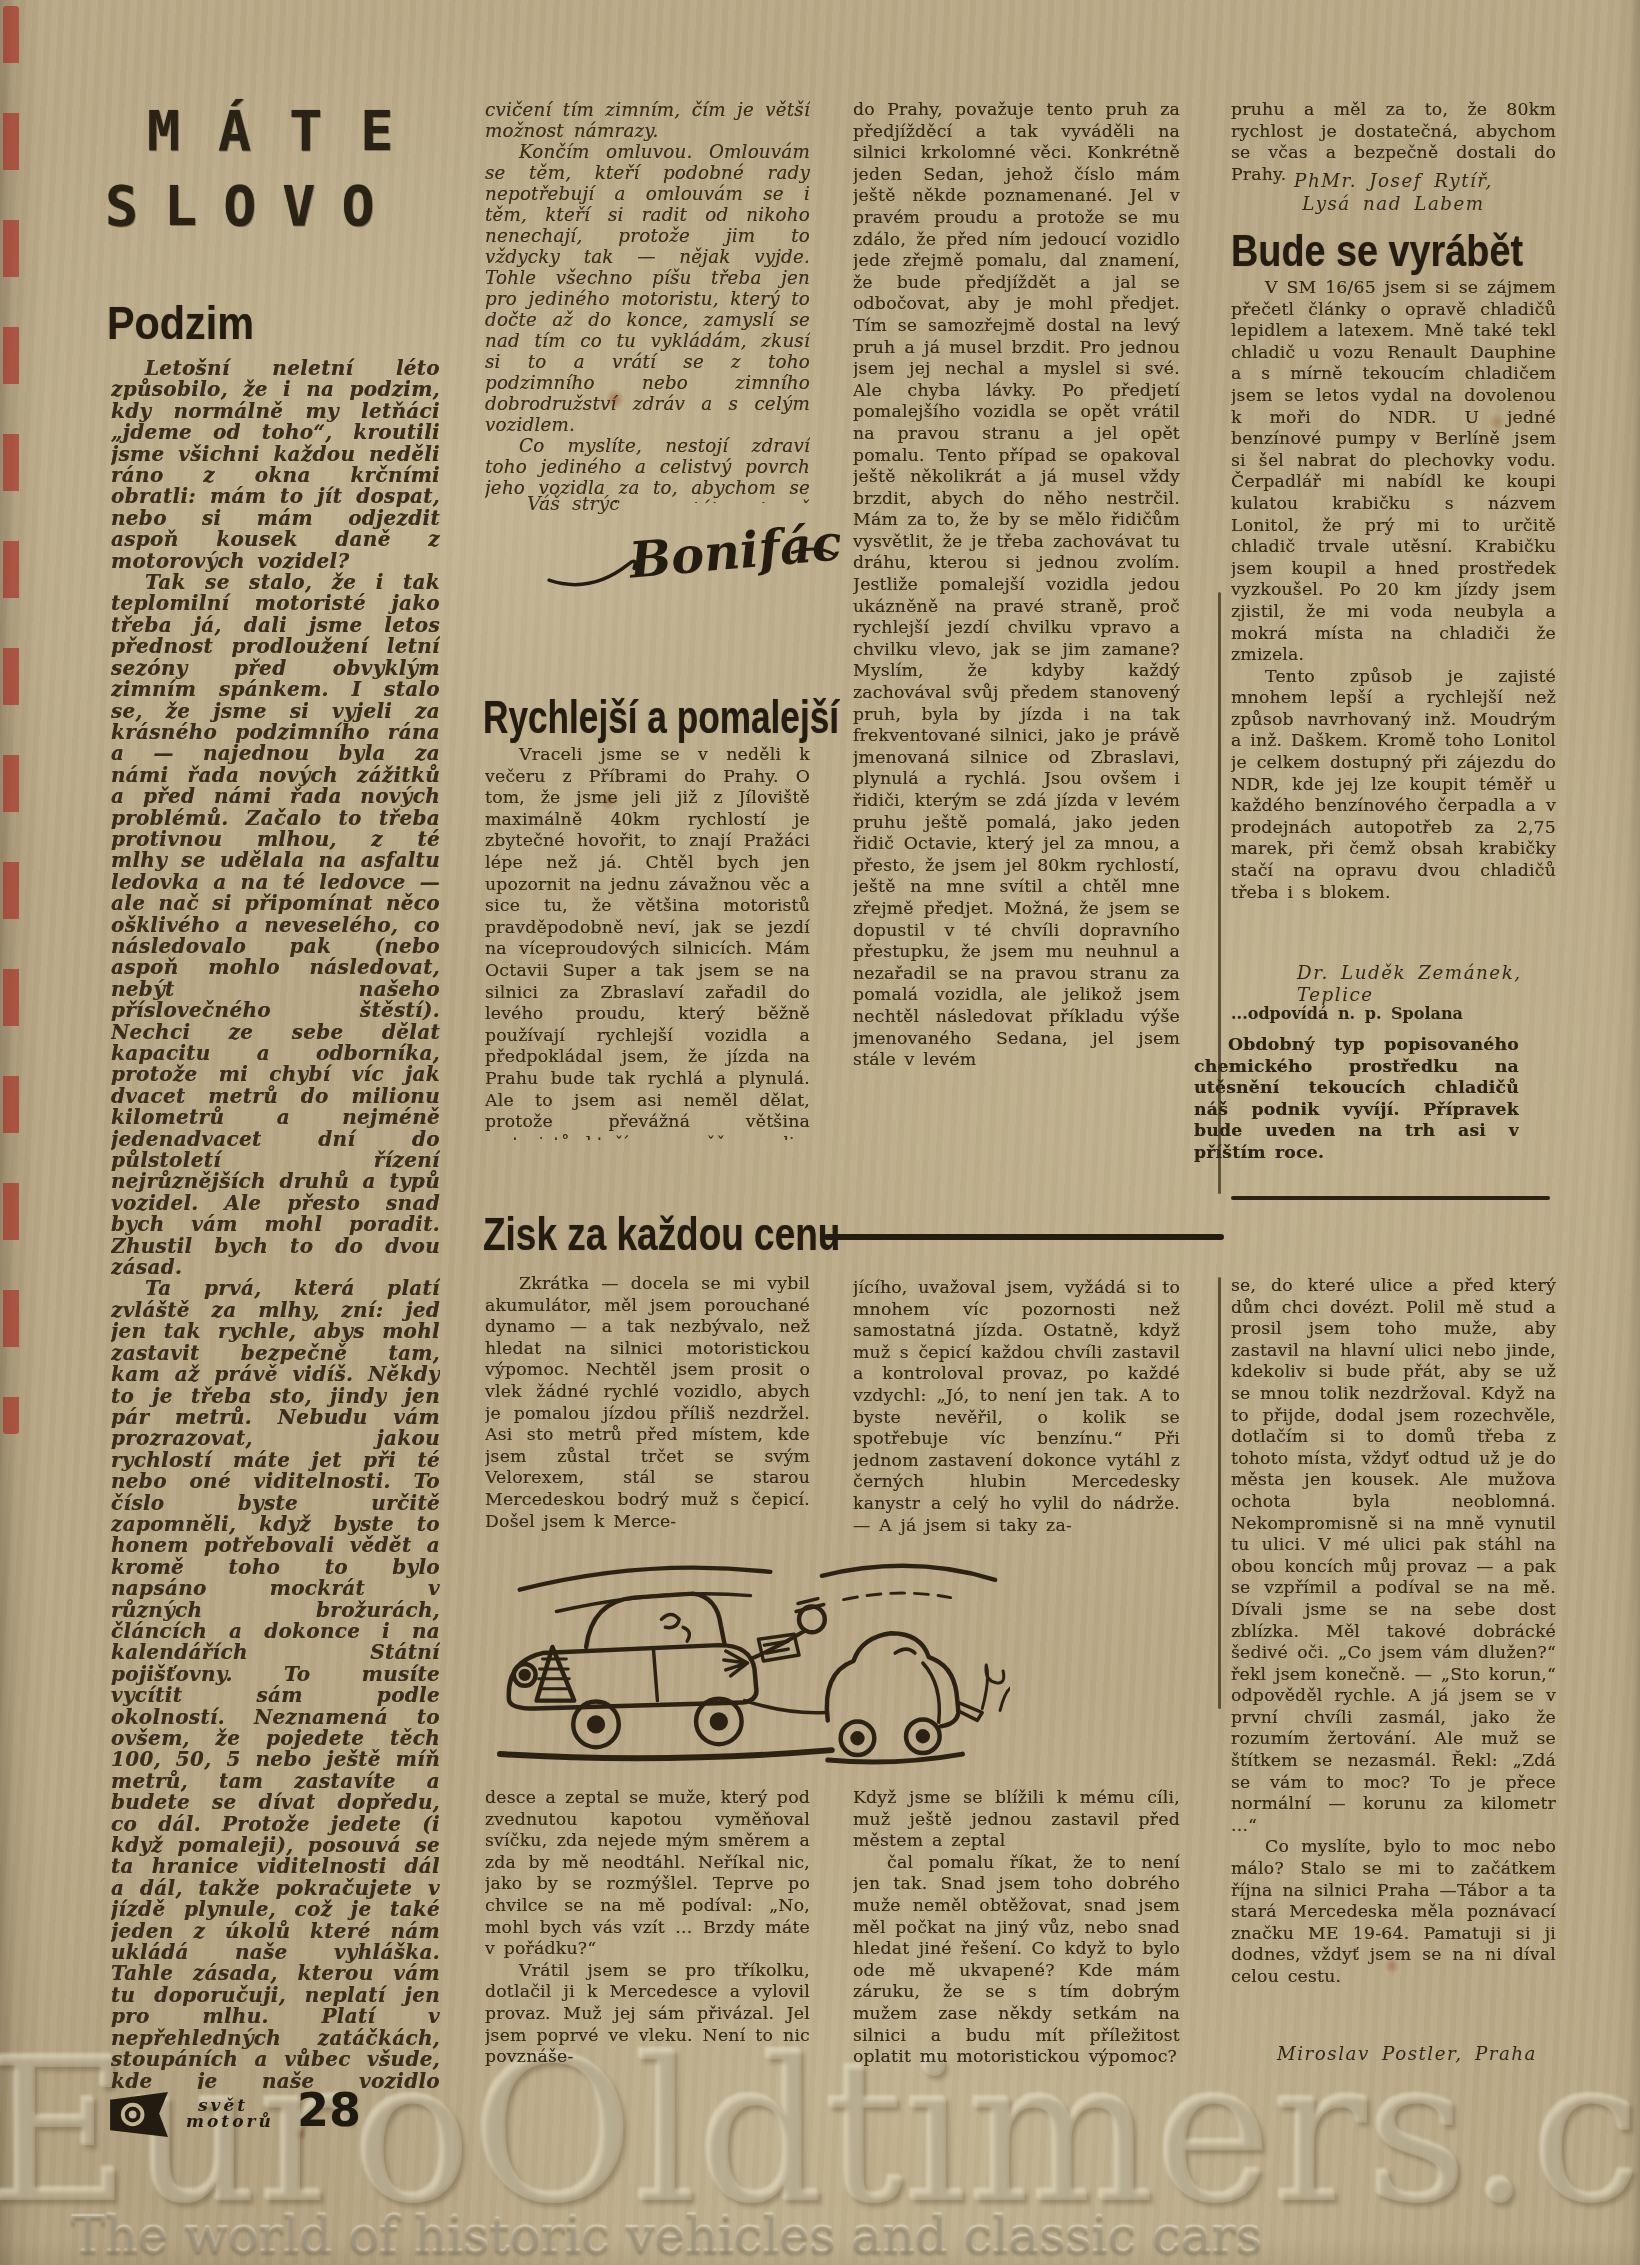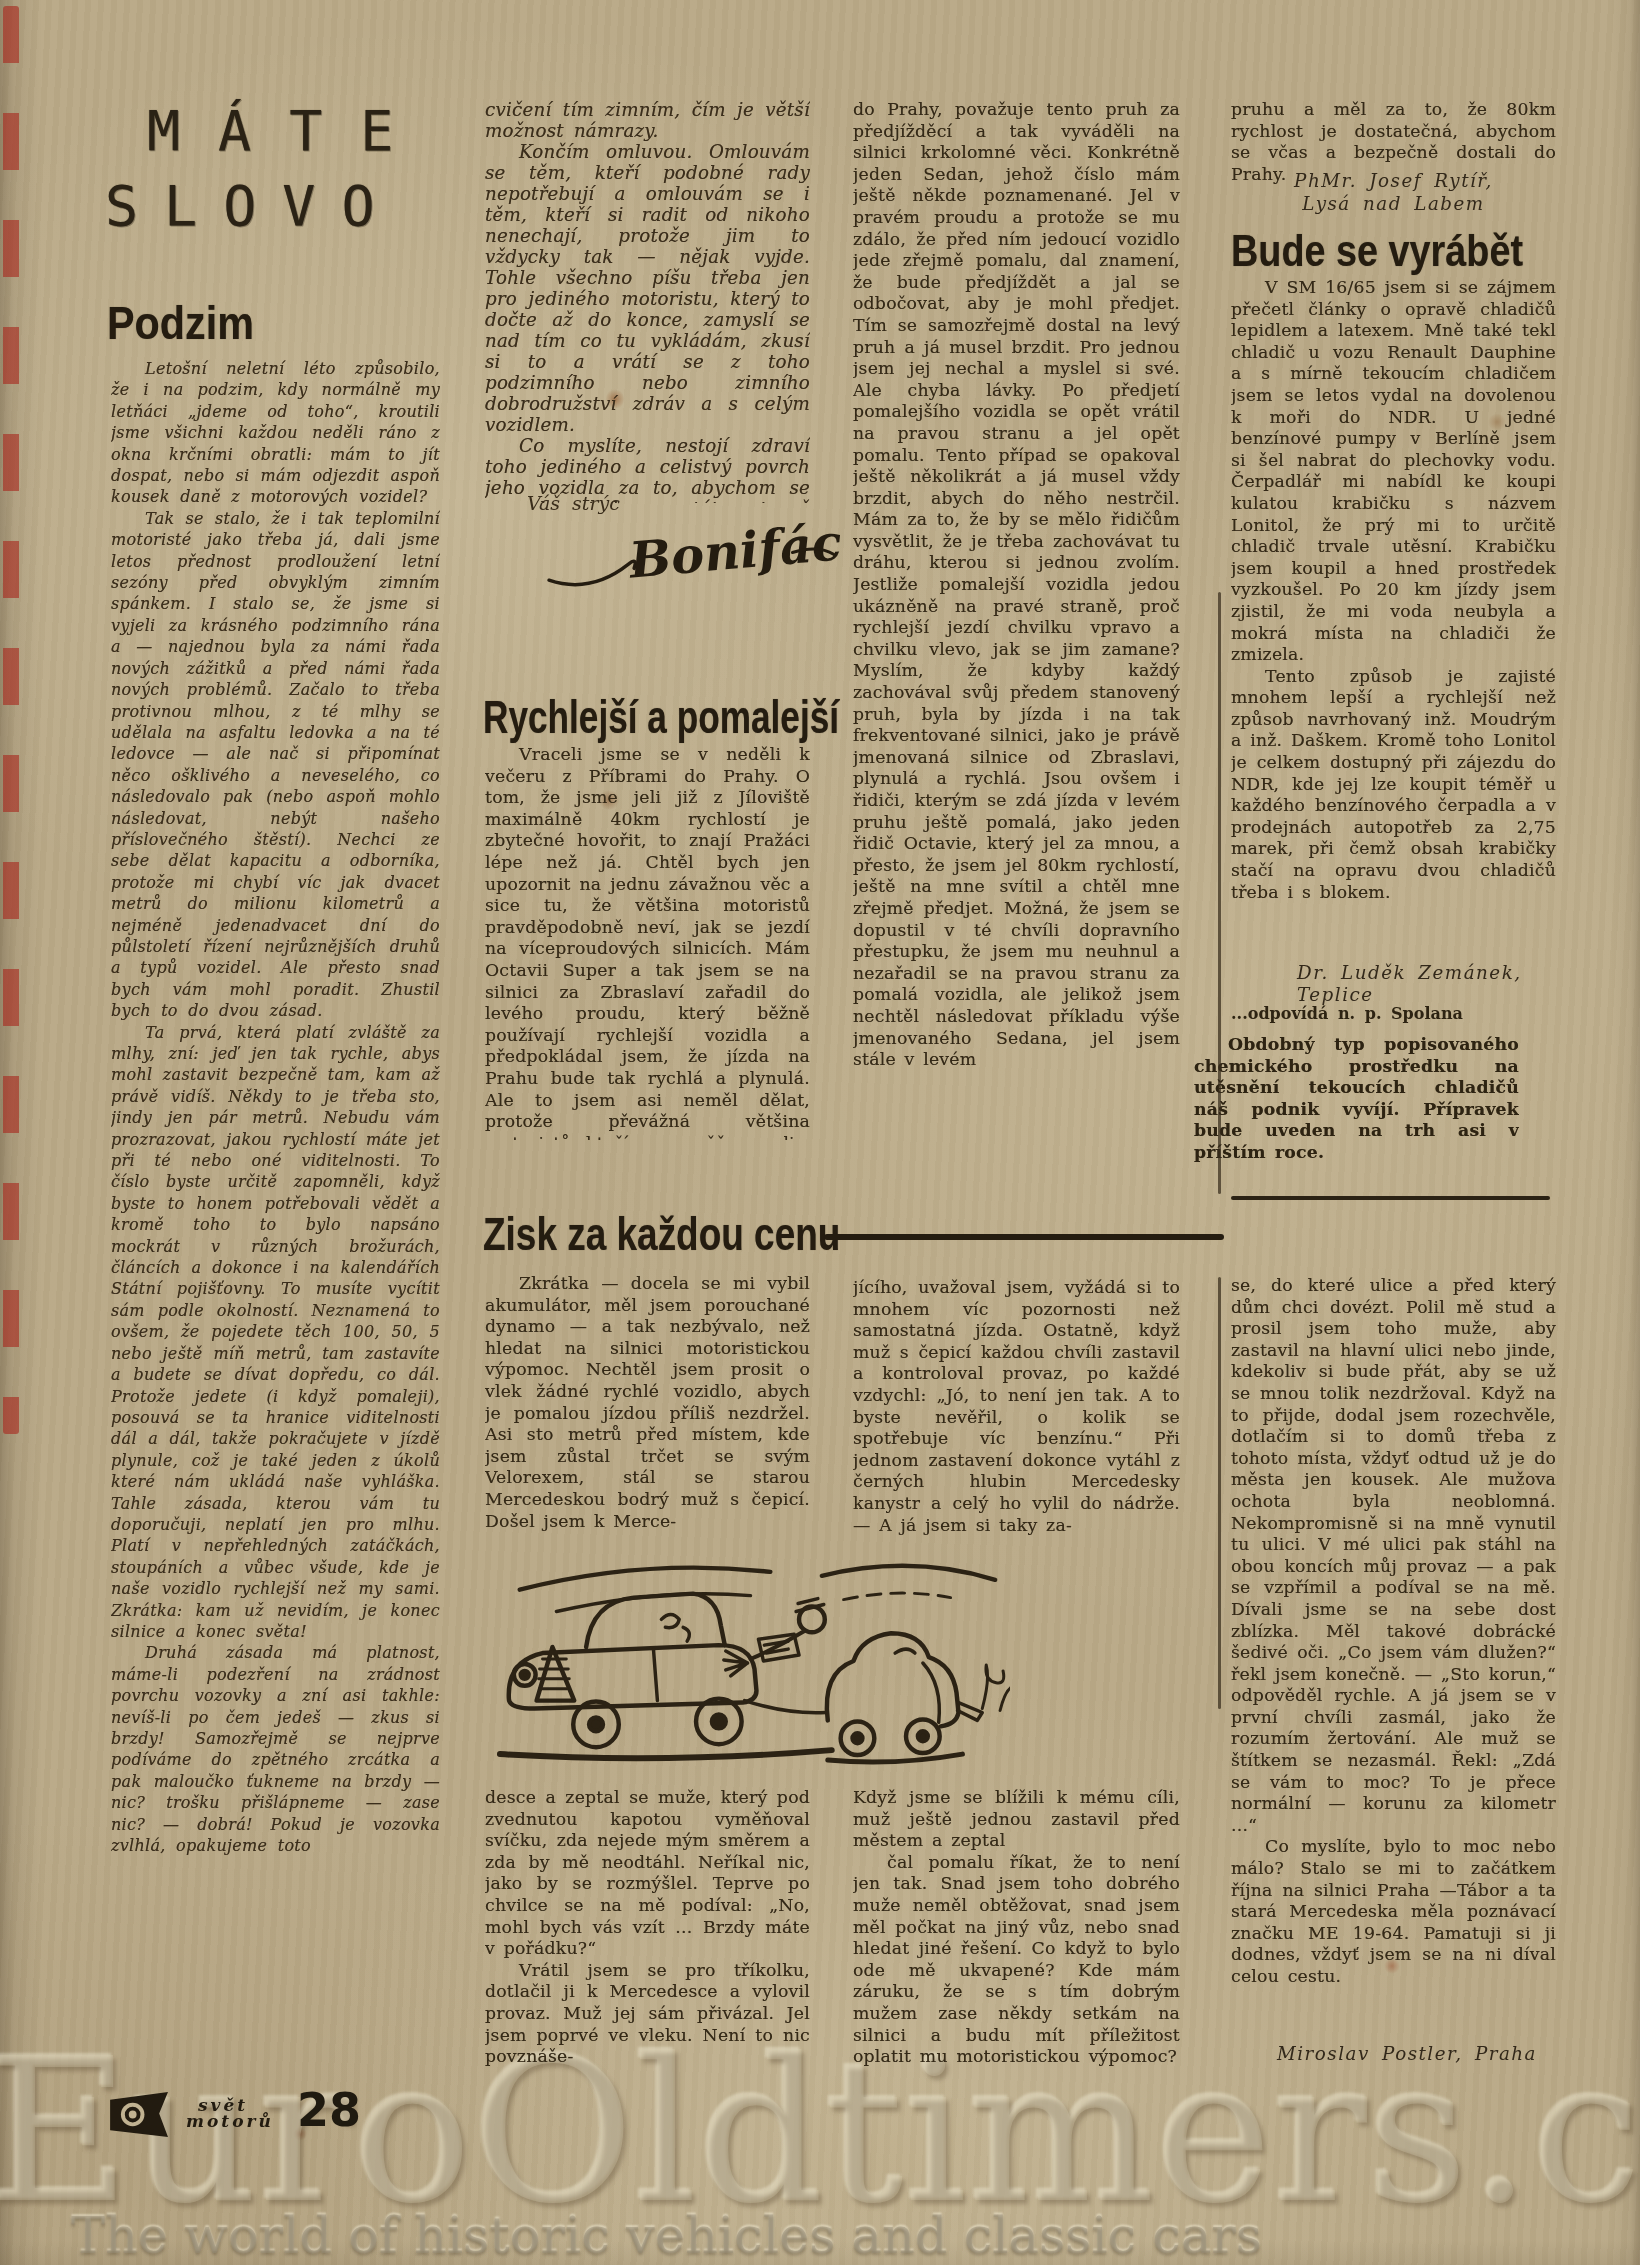--- a/index.html
+++ b/index.html
@@ -12,38 +12,38 @@
       radial-gradient(693px 495px at 8% 96%, rgba(120,95,60,.10), transparent 75%),
       linear-gradient(90deg, rgba(55,42,24,.28) 0px, rgba(55,42,24,.10) 14px, transparent 42px),
       linear-gradient(270deg, rgba(55,42,24,.22) 0px, rgba(55,42,24,.06) 10px, transparent 30px),
       linear-gradient(0deg, rgba(70,55,32,.10) 0px, transparent 26px),
       repeating-linear-gradient(93deg, rgba(255,255,240,.028) 0 7px, rgba(90,70,45,.030) 7px 13px),
       #b9a987;
     font-family:"DejaVu Serif","Liberation Serif",serif;color:#352a1a;
   }
   .abs{position:absolute;}
   
-  .mate{font-family:"DejaVu Sans Mono","Liberation Mono",monospace;font-weight:normal;color:#2a2215;
+  .mate{font-family:"DejaVu Sans Mono","Liberation Mono",monospace;font-weight:bold;color:#2a2215;
         text-shadow:1px 1px 0 rgba(42,34,21,.35), 0 0 1px rgba(42,34,21,.6);text-align:center;}
   .mate-1{left:147px;top:99px;font-size:55px;letter-spacing:38px;}
   .mate-2{left:105px;top:174px;font-size:55px;letter-spacing:26px;}
   
   .h{font-family:"Liberation Sans","DejaVu Sans",sans-serif;font-weight:bold;color:#241c10;
      white-space:nowrap;transform-origin:left top;text-shadow:0 0 1px rgba(36,28,16,.5);}
   .h-podzim{left:107px;top:297px;font-size:44px;transform:scaleX(.94) scaleY(1.05);}
   .h-rychlejsi{left:483px;top:691px;font-size:44px;transform:scaleX(.80) scaleY(1.06);}
   .h-zisk{left:483px;top:1208px;font-size:44px;transform:scaleX(.84) scaleY(1.04);}
   .h-bude{left:1231px;top:226px;font-size:42px;transform:scaleX(.90) scaleY(1.05);}
   .zisk-dash{left:824px;top:1234px;width:400px;height:6px;background:#241c10;border-radius:3px;}
   
   .col{overflow:hidden;text-align:justify;}
   .col p{margin:0;text-indent:34px;}
   .cont p:first-child{text-indent:0;}
-  .ital{font-style:italic;font-size:16px;line-height:21.4px;word-spacing:5px;letter-spacing:0.3px;
-        color:#3a2d1b;text-shadow:0 0 0.5px rgba(58,45,27,.55);}
+  .ital{font-style:italic;font-size:20px;line-height:21.4px;word-spacing:5px;letter-spacing:0.3px;
+        color:#3a2d1b;text-shadow:0 0 0.5px rgba(58,45,27,.55);font-weight:bold;}
   .ital2{font-style:italic;font-size:18.3px;line-height:21px;word-spacing:4px;letter-spacing:0.2px;
         color:#3a2d1b;text-shadow:0 0 0.5px rgba(58,45,27,.55);}
   .roman{font-size:17.3px;line-height:21.6px;word-spacing:3px;letter-spacing:0.2px;
         color:#342917;text-shadow:0 0 0.5px rgba(52,41,23,.5);}
   .boldp p{font-weight:bold;color:#2d2312;}
   .c1{left:111px;top:358px;width:329px;height:1731px;}
   .c2top{left:485px;top:99px;width:325px;height:404px;}
   .closing{left:527px;top:492px;font-style:italic;font-size:19px;color:#3a2d1b;word-spacing:6px;}
   .c2b{left:485px;top:744px;width:325px;height:396px;}
   .c3{left:853px;top:99px;width:327px;height:1044px;}

